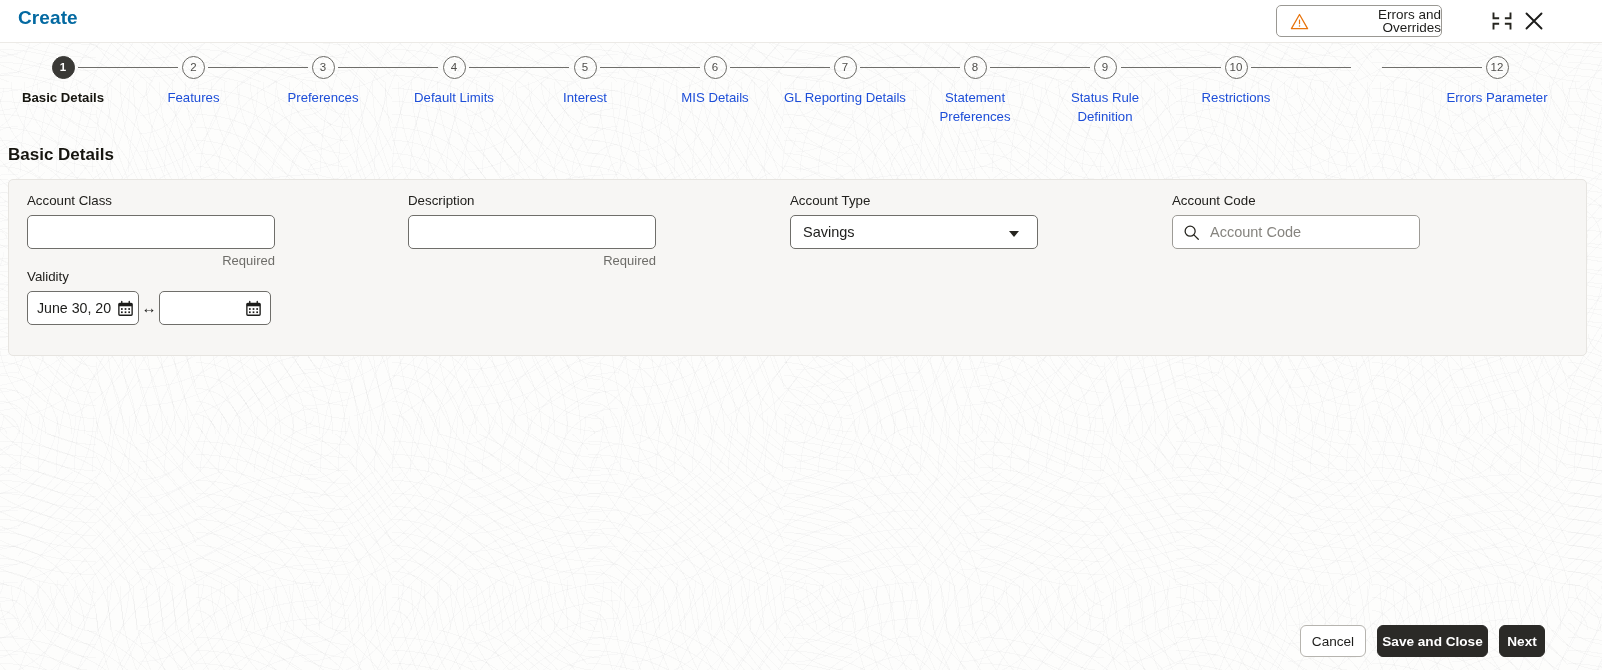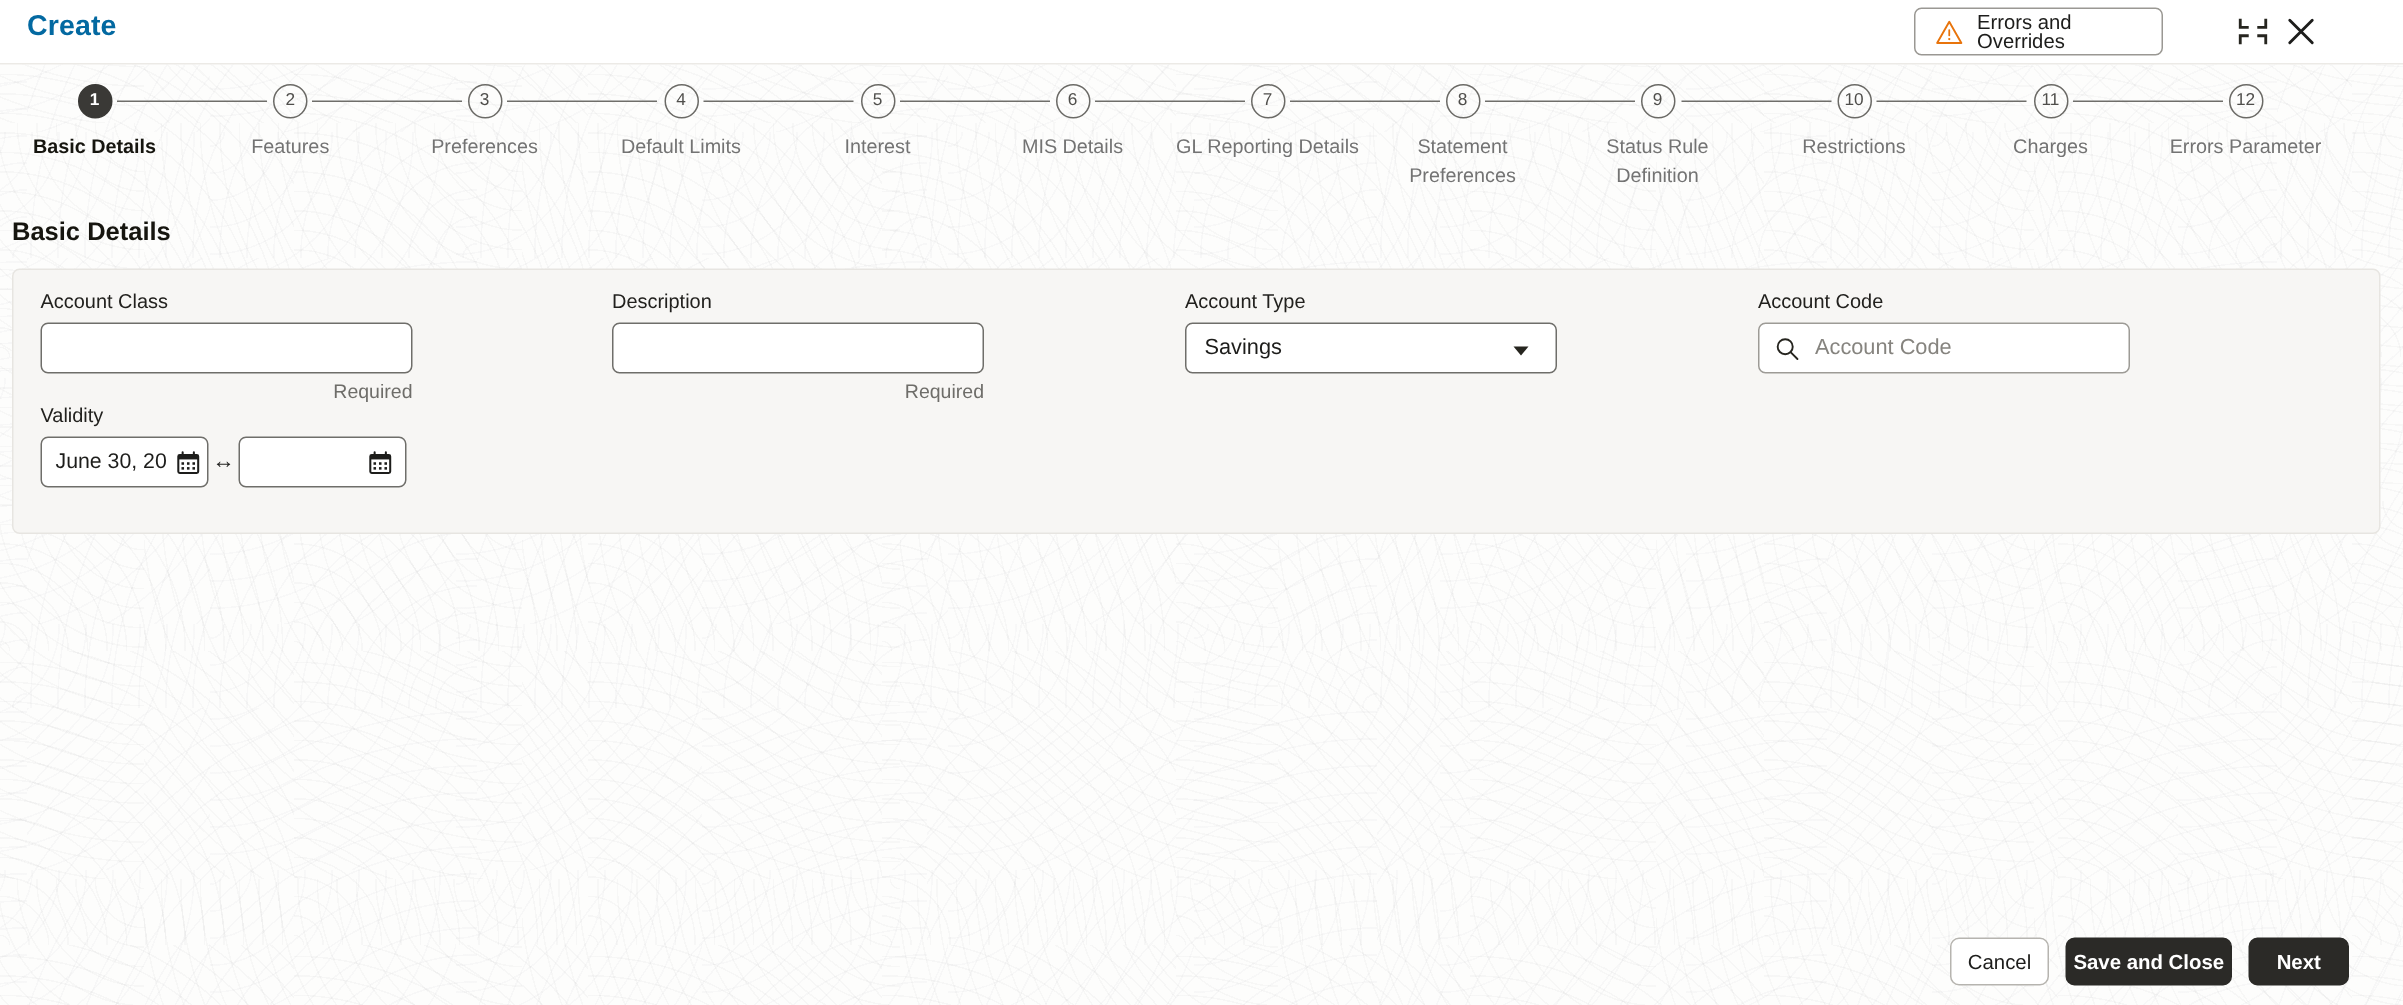--- a/index.html
+++ b/index.html
@@ -70,21 +70,21 @@
     align-items: center;
     gap: 9px;
     padding-left: 13px;
     background: #ffffff;
     border: 1px solid #9a9893;
     border-radius: 5px;
     font-size: 13.5px;
     color: #1d1d1b;
     cursor: pointer;
   }
-  .errors-btn .lbl { line-height: 1; }
+  .errors-btn .lbl { line-height: 1; text-align: right; }
   .warn-ico { width: 19px; height: 19px; display: block; flex: none; }
 
   .collapse-btn {
     position: absolute;
     left: 1489px; top: 9px;
     width: 26px; height: 24px;
     cursor: pointer;
   }
   .close-btn {
     position: absolute;
@@ -120,21 +120,21 @@
   }
   .step.active .bubble {
     background: #3a3936;
     border-color: #3a3936;
     color: #ffffff;
     font-weight: bold;
   }
   .step .slabel {
     margin-top: 9px;
     font-size: 13.2px;
-    color: #737373;
+    color: #1d4ed8;
     line-height: 19px;
     white-space: nowrap;
   }
   .step.active .slabel {
     color: #16150f;
     font-weight: bold;
   }
   .step .slabel.two-line { white-space: normal; width: 108px; margin-left: auto; margin-right: auto; }
   .connector {
     position: absolute;
@@ -288,21 +288,21 @@
     color: #1d1d1b;
     font-weight: normal;
   }
   .btn-primary {
     background: #2b2a27;
     border: 1px solid #2b2a27;
     color: #ffffff;
   }
   #cancel-button { left: 1300px; top: 13px; width: 66px; }
   #save-close-button { left: 1377px; top: 13px; width: 111px; }
-  #next-button { left: 1499px; top: 13px; width: 67px; }
+  #next-button { left: 1499px; top: 13px; width: 46px; }
 </style>
 </head>
 <body>
 
 <div class="app">
 
   <div class="wallpaper"></div>
 
   <div class="titlebar">
     <div class="page-title">Create</div>
@@ -390,24 +390,20 @@
     <div class="step" style="left:1051px;width:108px;">
       <div class="bubble">9</div>
       <div class="slabel two-line">Status Rule Definition</div>
     </div>
 
     <div class="step" style="left:1178px;width:116px;">
       <div class="bubble">10</div>
       <div class="slabel">Restrictions</div>
     </div>
 
-    <div class="step" style="left:1313px;width:108px;">
-      <div class="bubble">11</div>
-      <div class="slabel">Charges</div>
-    </div>
 
     <div class="step" style="left:1411px;width:172px;">
       <div class="bubble">12</div>
       <div class="slabel">Errors Parameter</div>
     </div>
   </div>
 
   <div class="section-title">Basic Details</div>
 
   <div class="card">

